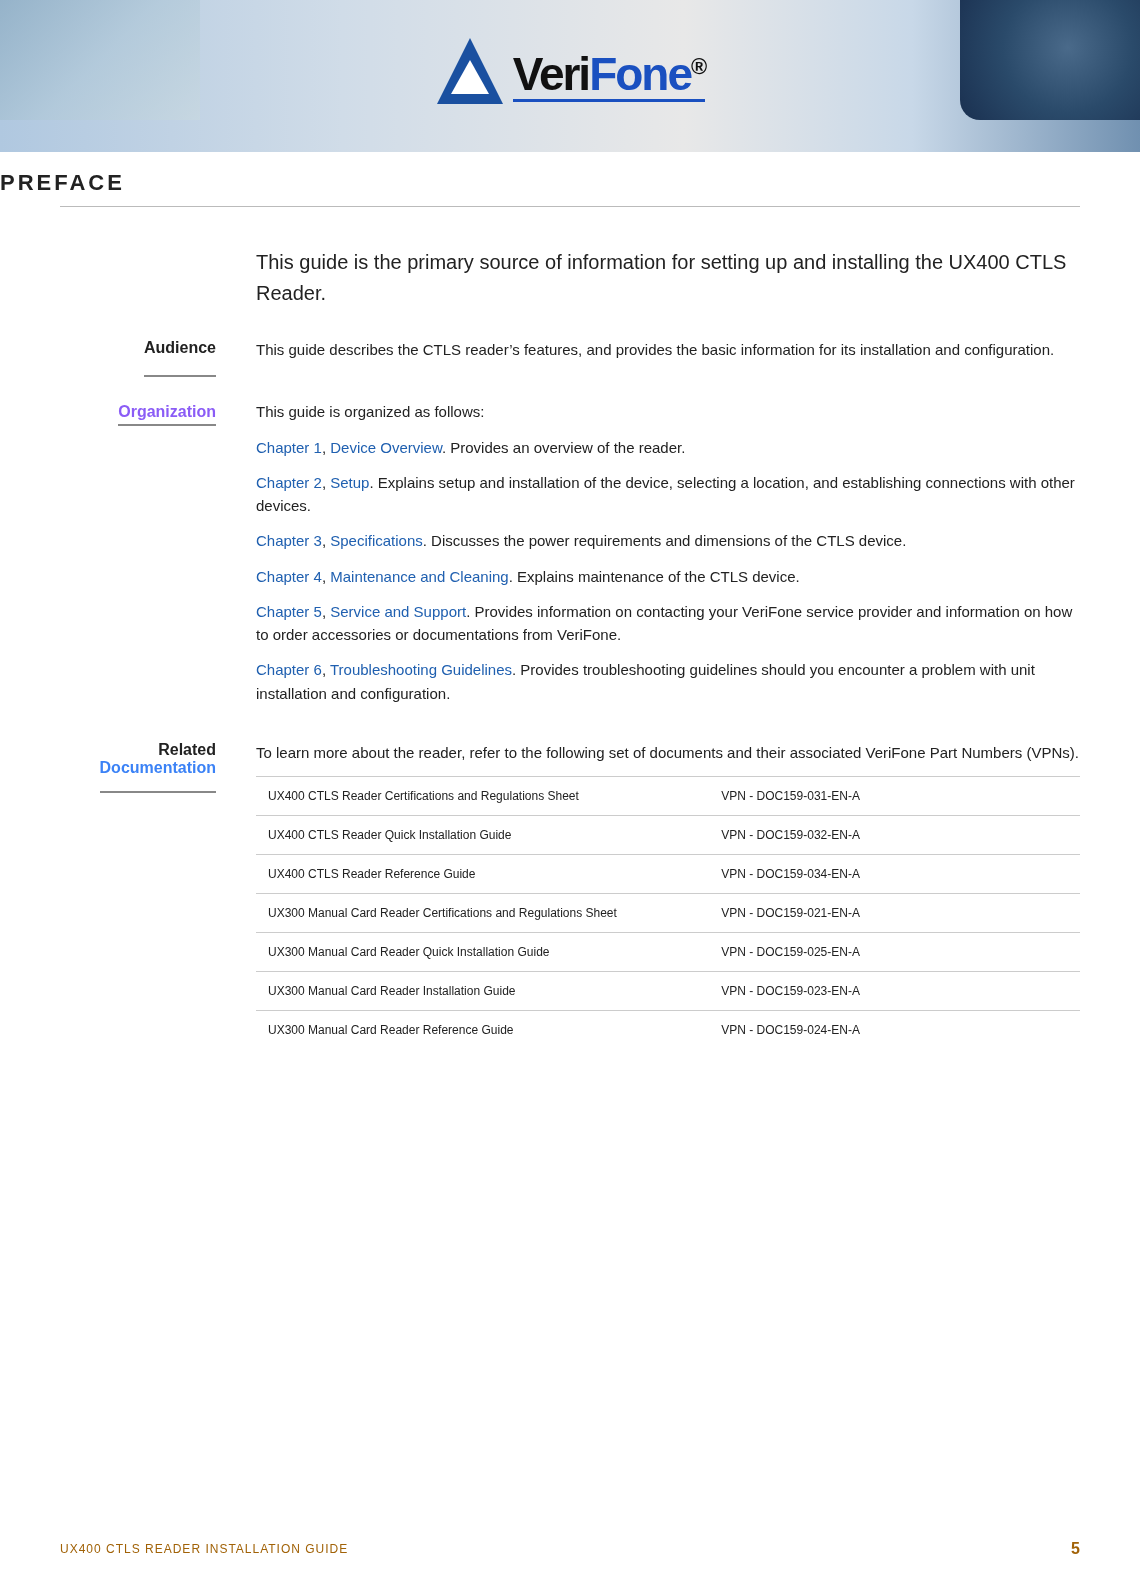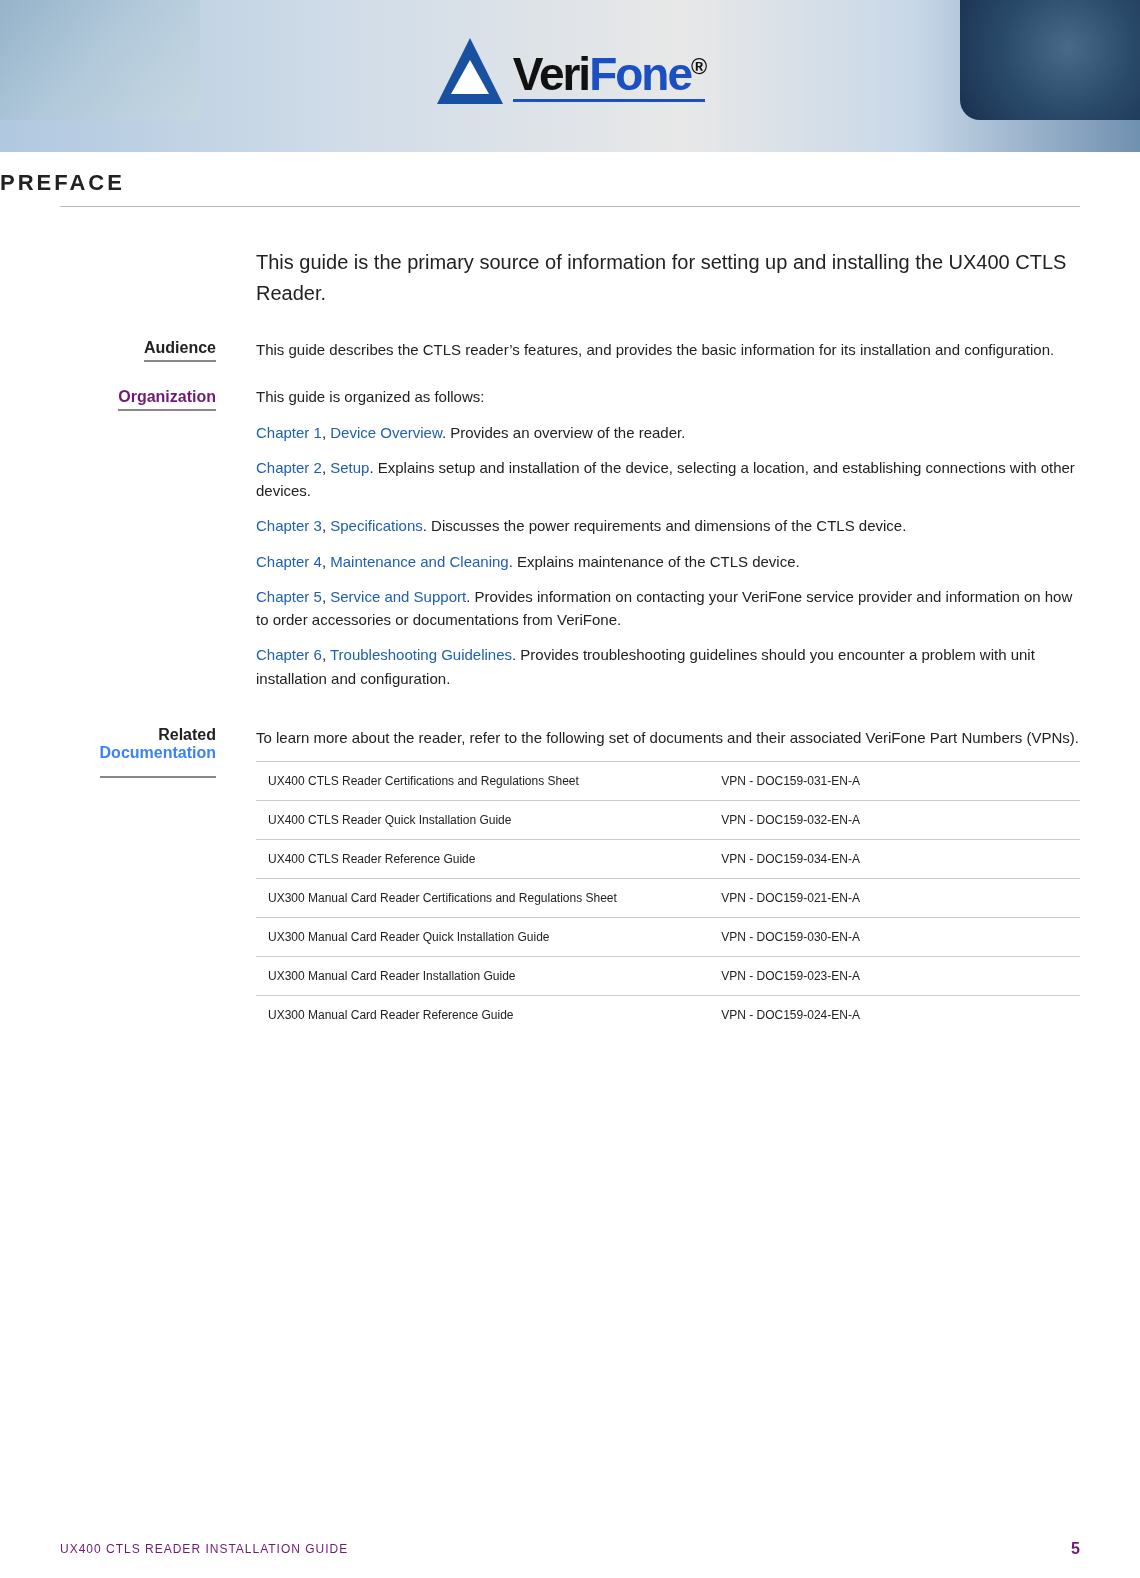--- a/index.html
+++ b/index.html
@@ -153,21 +153,21 @@
     .footer {
       position: absolute;
       bottom: 20px;
       left: 0;
       right: 0;
       display: flex;
       justify-content: space-between;
       align-items: center;
       padding: 0 60px;
       font-size: 12px;
-      color: #701a75;
+      color: #a16207;
     }
 
     .footer-title {
       font-variant: small-caps;
       letter-spacing: 1px;
       text-transform: uppercase;
       font-size: 12px;
     }
 
     .footer-page {
@@ -217,31 +217,31 @@
 
 <div class="main-content">
 
   <div class="intro-row">
     <div class="intro-spacer"></div>
     <div class="intro-content">This guide is the primary source of information for setting up and installing the UX400 CTLS Reader.</div>
   </div>
 
   <div class="section-row">
     <div style="width:180px; min-width:180px; padding-right:24px; text-align:right;">
-      <div style="display:inline-block; border-bottom:2px solid #888; padding-bottom:3px;">
+      <div style="display:inline-block; border-bottom:2px solid #888; padding-bottom:18px;">
         <span style="font-weight:bold; font-size:16px; color:#222;">Audience</span>
       </div>
     </div>
     <div class="section-content">This guide describes the CTLS reader’s features, and provides the basic information for its installation and configuration.</div>
   </div>
 
   <div class="section-row">
     <div style="width:180px; min-width:180px; padding-right:24px; text-align:right; padding-top:2px;">
       <div style="display:inline-block; border-bottom:2px solid #888; padding-bottom:3px;">
-        <span style="font-weight:bold; font-size:16px; color:#701a75;text-align:right;">Organization</span>
+        <span style="font-weight:bold; font-size:16px; color:#8b5cf6;text-align:right;">Organization</span>
       </div>
     </div>
     <div class="section-content">
       <div style="margin-bottom:12px;">This guide is organized as follows:</div>
 
       <div class="chapter-para">
         <a class="chapter-link">Chapter 1</a>,
         <a class="chapter-link">Device Overview</a>. Provides an overview of the reader.
       </div>
 
@@ -295,21 +295,21 @@
         <tr>
           <td>UX400 CTLS Reader Reference Guide</td>
           <td>VPN - DOC159-034-EN-A</td>
         </tr>
         <tr>
           <td>UX300 Manual Card Reader Certifications and Regulations Sheet</td>
           <td>VPN - DOC159-021-EN-A</td>
         </tr>
         <tr>
           <td>UX300 Manual Card Reader Quick Installation Guide</td>
-          <td>VPN - DOC159-030-EN-A</td>
+          <td>VPN - DOC159-025-EN-A</td>
         </tr>
         <tr>
           <td>UX300 Manual Card Reader Installation Guide</td>
           <td>VPN - DOC159-023-EN-A</td>
         </tr>
         <tr>
           <td>UX300 Manual Card Reader Reference Guide</td>
           <td>VPN - DOC159-024-EN-A</td>
         </tr>
       </tbody>

